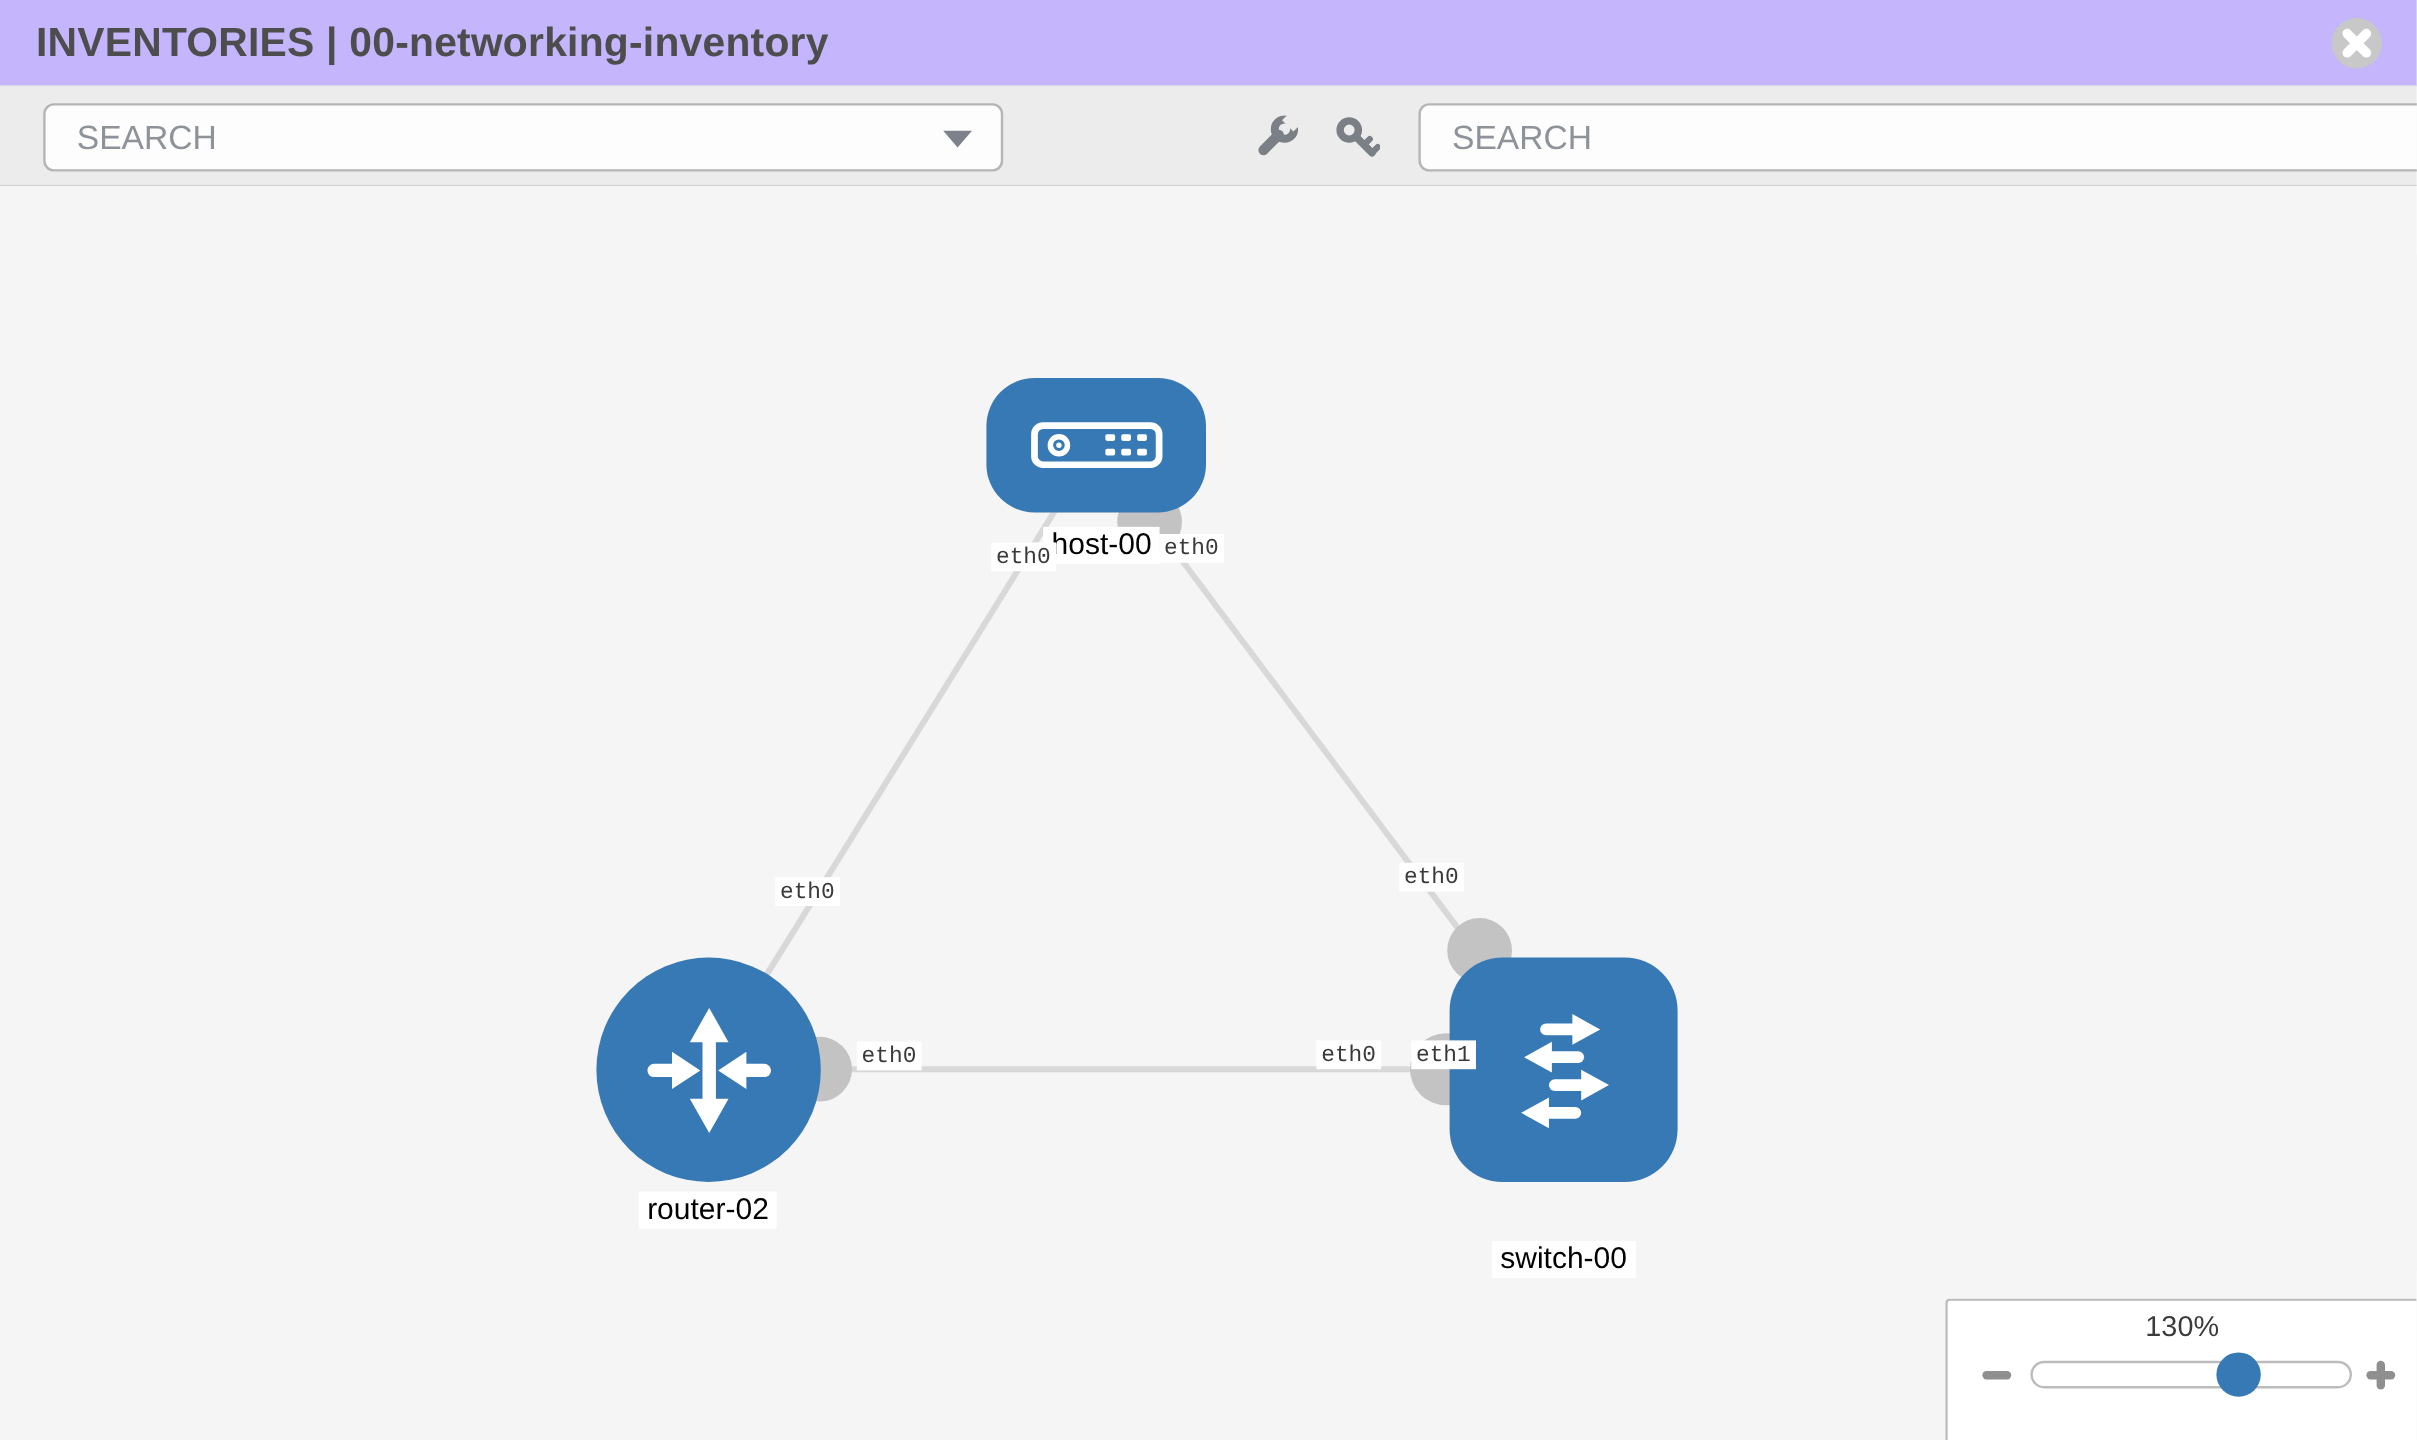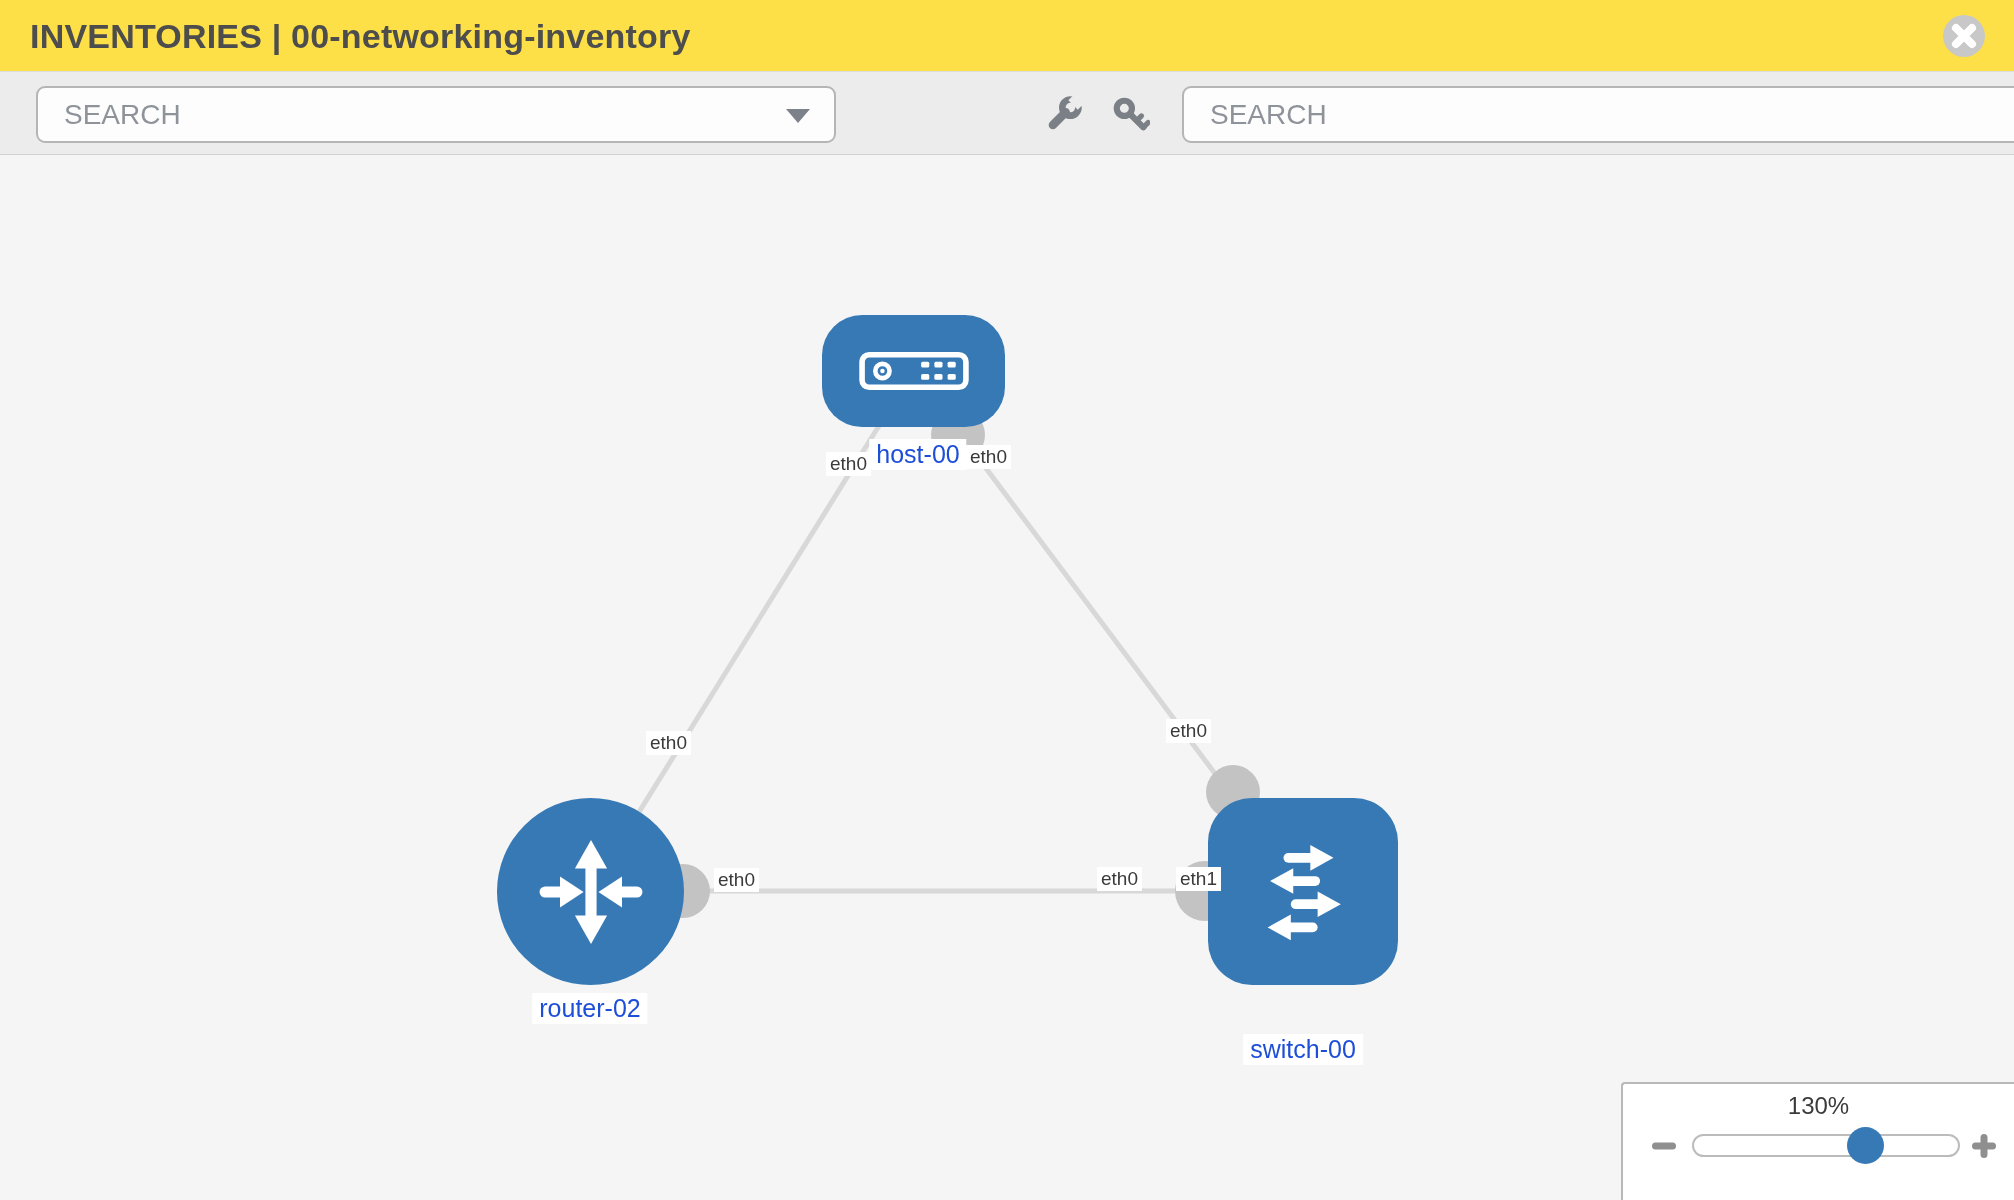--- a/index.html
+++ b/index.html
@@ -1,20 +1,20 @@
 <!DOCTYPE html>
 <html><head>
 <meta charset="utf-8">
 <style>
   * { margin:0; padding:0; box-sizing:border-box; }
   html,body { width:2014px; height:1200px; overflow:hidden;
     font-family:"Liberation Sans","DejaVu Sans",sans-serif; background:#fff; }
 
   
-  .header { position:relative; height:72px; background:#fde047; border-bottom:1px solid #dedede; }
+  .header { position:relative; height:72px; background:#c4b5fd; border-bottom:1px solid #dedede; }
   .header-title { position:absolute; left:30px; top:0; line-height:72px;
     font-size:34px; font-weight:bold; color:#4d4d4d; letter-spacing:.2px; }
   .close-btn { position:absolute; right:28px; top:14px; width:44px; height:44px; cursor:pointer; }
 
   
   .toolbar { position:relative; height:83px; background:#ececec; border-bottom:1px solid #d2d2d2; }
   .dropdown { position:absolute; top:14px; height:57px; background:#fdfdfd;
     border:2px solid #b5b5b5; border-radius:9px; display:flex; align-items:center;
     padding:0 26px; font-size:28px; color:#8e939a; }
   .dd-actions { left:36px; width:800px; }
@@ -30,27 +30,27 @@
   .canvas { position:relative; width:2014px; height:1045px; background:#f5f5f5; overflow:hidden; }
   .net-svg { position:absolute; left:0; top:0; z-index:1; }
 
   .node { position:absolute; z-index:2; background:#3779b5; display:flex;
     align-items:center; justify-content:center; cursor:pointer; }
   .node-host { left:822px; top:160px; width:183px; height:112px; border-radius:40px; }
   .node-router { left:497px; top:643px; width:187px; height:187px; border-radius:50%; }
   .node-switch { left:1208px; top:643px; width:190px; height:187px; border-radius:44px; }
 
   .node-label { position:absolute; z-index:3; transform:translateX(-50%);
-    background:#fff; color:#1d4ed8; font-size:25px; padding:1px 7px; white-space:nowrap; }
+    background:#fff; color:#000000; font-size:25px; padding:1px 7px; white-space:nowrap; }
   .lbl-host { left:918px; top:284px; }
   .lbl-router { left:590px; top:838px; }
   .lbl-switch { left:1303px; top:840px;margin-top:39px; }
 
   .if-label { position:absolute; z-index:3; background:#fff; color:#3a3a3a;
-    font-size:19px; padding:1px 4px; white-space:nowrap; }
+    font-size:19px; padding:1px 4px; white-space:nowrap;font-family:Liberation Mono, monospace; }
   .if-host-left   { left:826px;  top:297px; }
   .if-host-right  { left:966px;  top:290px; }
   .if-router-top  { left:646px;  top:576px; }
   .if-switch-top  { left:1166px; top:564px; }
   .if-router-right{ left:714px;  top:713px; }
   .if-mid-under   { left:1097px; top:712px; z-index:3; }
   .if-mid-over    { left:1176px; top:712px; z-index:4; }
 
   
   .zoom-panel { position:absolute; z-index:5; left:1621px; top:927px; width:393px; height:118px;

